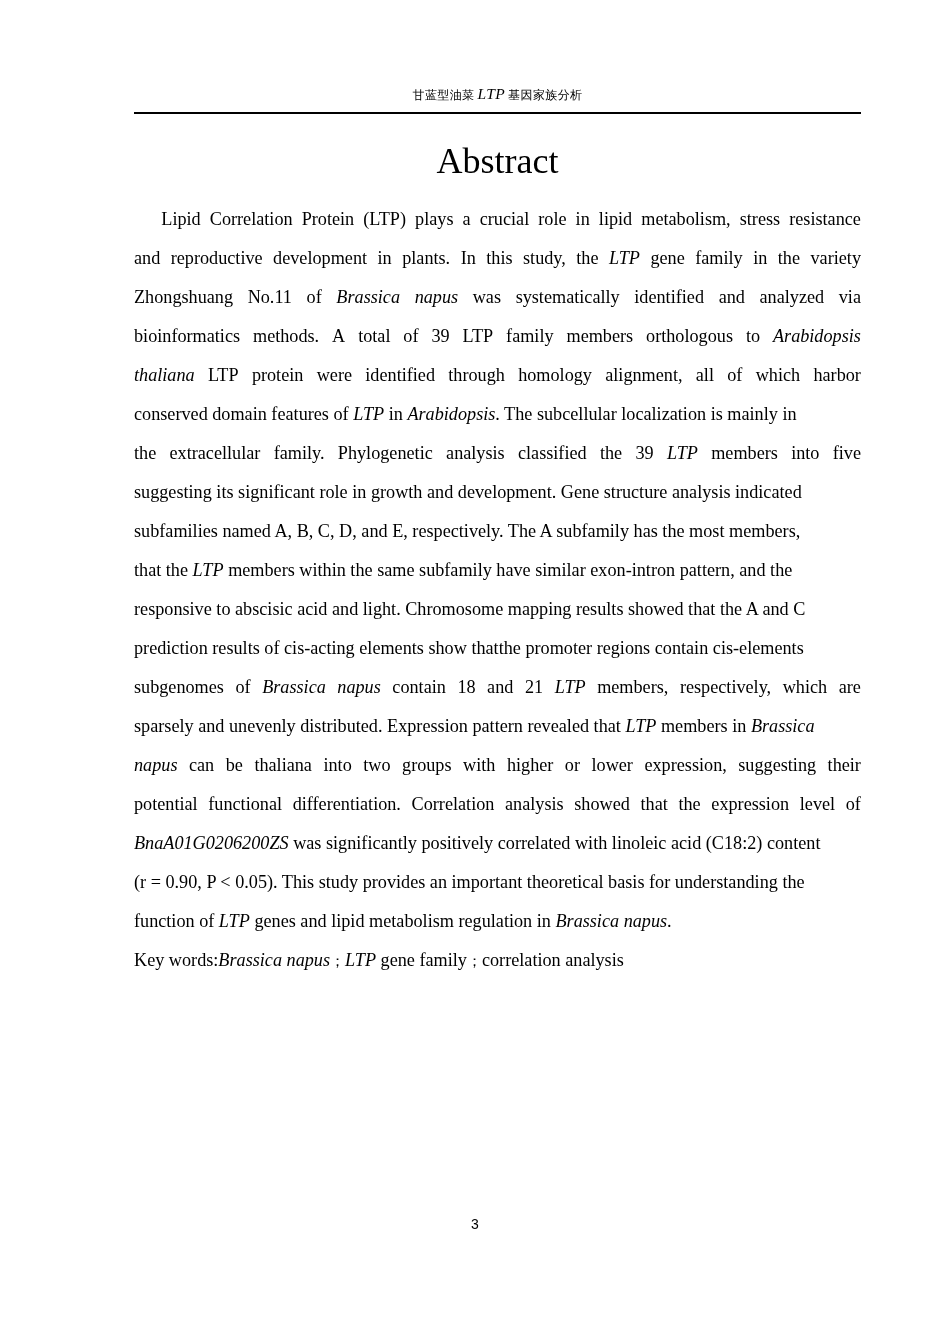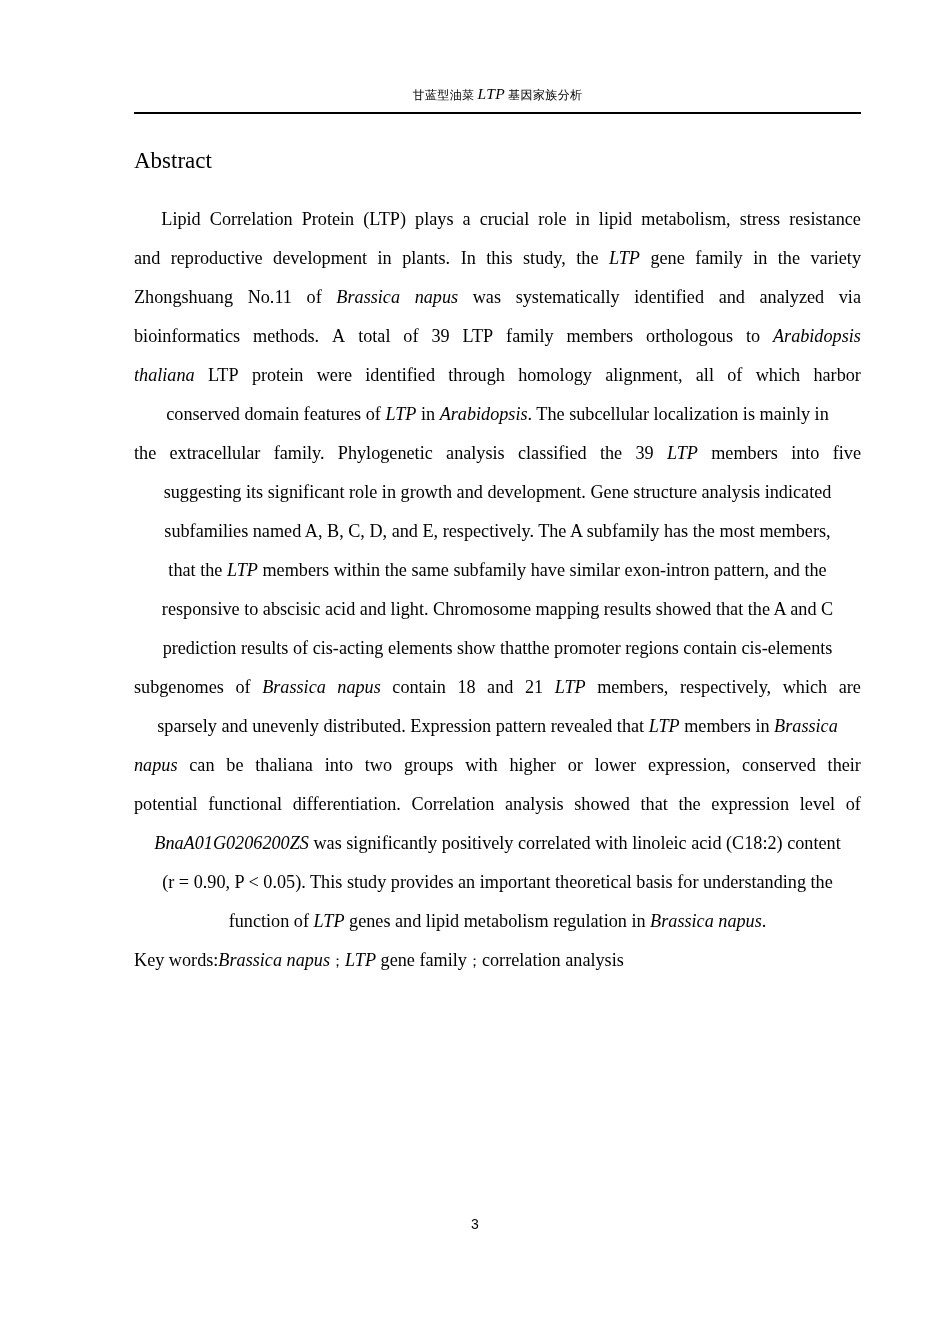--- a/index.html
+++ b/index.html
@@ -51,40 +51,40 @@
     height: 0;
     border-top: 2px solid #000000;
   }
 
   
   .doc-title {
     position: absolute;
     left: 134px;
     top: 143px;
     width: 727px;
-    font-size: 23px;
+    text-align: center;
+    font-size: 36px;
     line-height: 36px;
     font-weight: normal;
     margin: 0;
   }
 
   
   .abstract {
     position: absolute;
     left: 134px;
     top: 200px;
     width: 727px;
   }
   .line {
     height: 39px;
     font-size: 18.2px;
     line-height: 39px;
     white-space: nowrap;
     overflow: visible;
-    text-align: center;
   }
   
   .line.j {
     display: flex;
     justify-content: space-between;
     white-space: normal;
   }
   .line.j > .w { white-space: pre; }
   .it { font-style: italic; }
   .bd { font-weight: normal; }
@@ -240,21 +240,21 @@
         <span class="w">be</span>
         <span class="w">thaliana</span>
         <span class="w">into</span>
         <span class="w">two</span>
         <span class="w">groups</span>
         <span class="w">with</span>
         <span class="w">higher</span>
         <span class="w">or</span>
         <span class="w">lower</span>
         <span class="w">expression,</span>
-        <span class="w">conserved</span>
+        <span class="w">suggesting</span>
         <span class="w">their</span>
       </div>
       <div class="line j">
         <span class="w">potential</span>
         <span class="w">functional</span>
         <span class="w">differentiation.</span>
         <span class="w">Correlation</span>
         <span class="w">analysis</span>
         <span class="w">showed</span>
         <span class="w">that</span>

